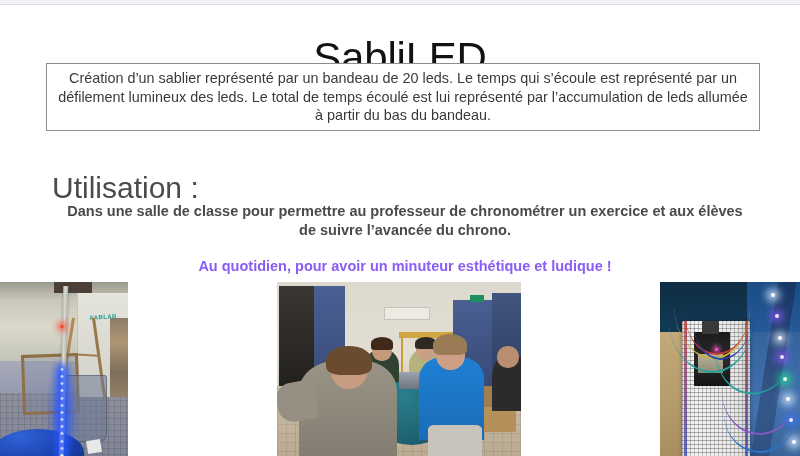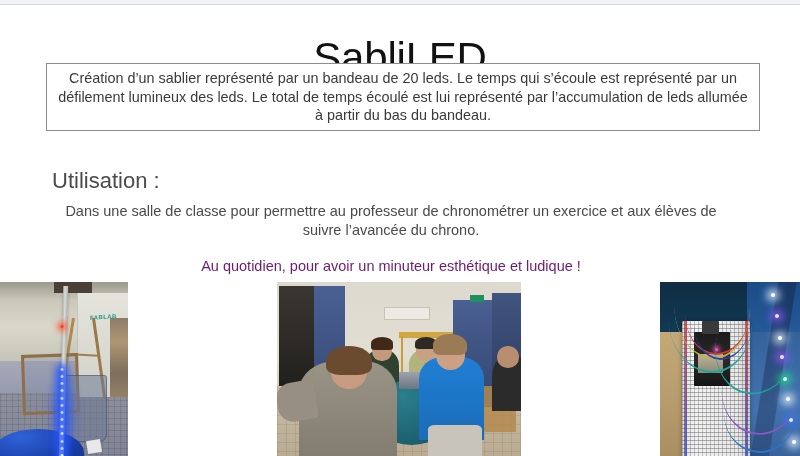--- a/index.html
+++ b/index.html
@@ -90,41 +90,42 @@
     color: #3a3a3a;
     text-align: center;
     padding: 0 8px;
     width: 100%;
   }
 
   
   #usage-heading {
     position: absolute;
     left: 52px; top: 140px;
-    font-size: 22px;
+    font-size: 30px;
     line-height: 36px;
     font-weight: 400;
     color: #4b4b4b;
   }
   #usage-body {
     position: absolute;
-    left: 46px; top: 182px;
+    left: 60px; top: 182px;
     width: 690px;
     text-align: center;
+    font-weight: bold;
   }
   #usage-p1 {
     font-size: 14.5px;
     line-height: 19px;
     color: #4a4a4a;
   }
   #usage-p2 {
     margin-top: 17px;
     font-size: 14.5px;
     line-height: 19px;
-    color: #701a75;
+    color: #8b5cf6;
   }
 
   
   .photo {
     position: absolute;
     overflow: hidden;
     background: #cfcfcf;
   }
   .photo .inner { position: absolute; inset: 0; }
 

